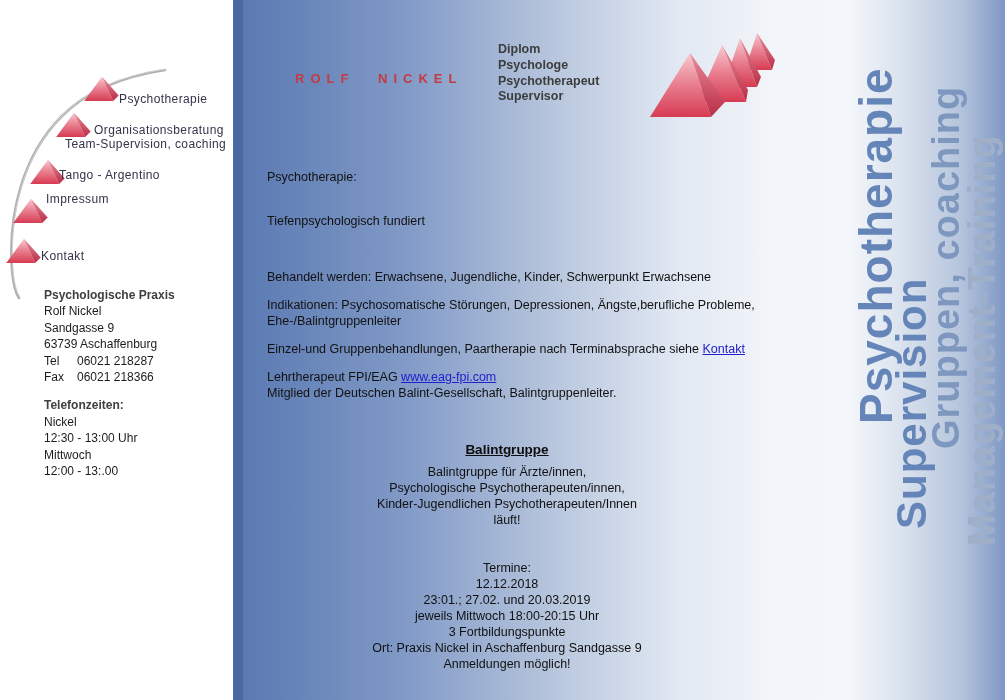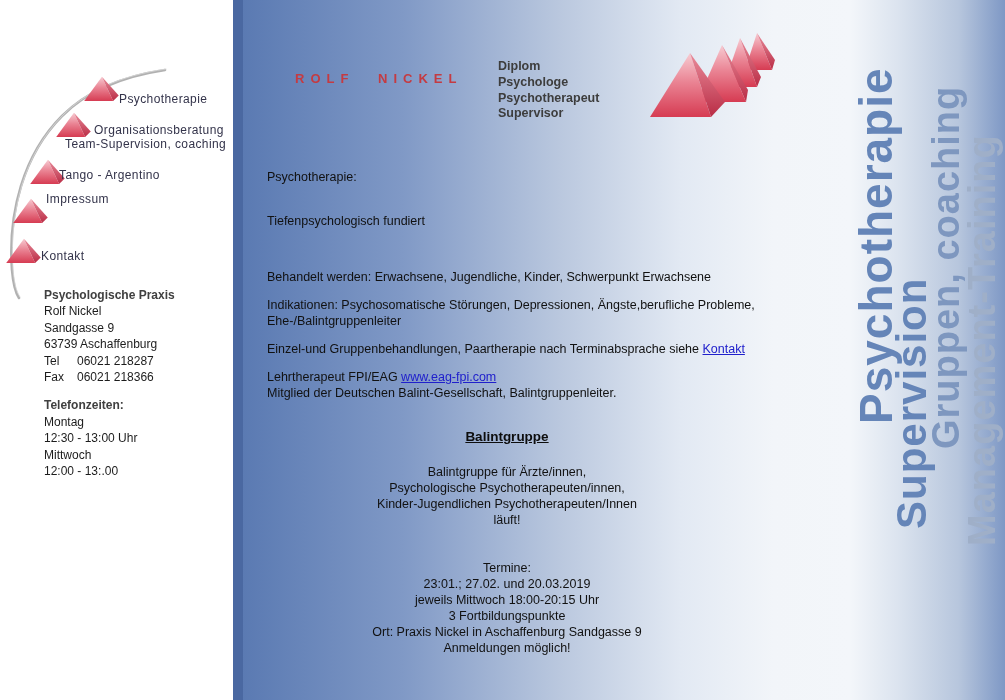--- a/index.html
+++ b/index.html
@@ -17,21 +17,21 @@
   .addr .lbl { display:inline-block; width:33px; }
   .hours-title { margin-top:12px; }
 
   
   .main-bg { position:absolute; left:233px; top:0; width:772px; height:700px;
     background:linear-gradient(90deg,#5878b1 0%,#8099c6 22%,#b9c7de 42%,#e2e9f3 58%,#f2f5f9 70%,#f3f6fa 80%,#dce4ef 86%,#b7c6dd 94%,#7e98c5 100%); }
   .stripe { position:absolute; left:233px; top:0; width:10px; height:700px; background:#4a68a1; }
 
   .brand-name { position:absolute; left:295px; top:71px; font-size:13px; font-weight:bold;
     color:#c43b42; letter-spacing:6px; word-spacing:14px; white-space:nowrap; }
-  .credentials { position:absolute; left:498px; top:59px; font-size:12.5px; font-weight:bold;
+  .credentials { position:absolute; left:498px; top:42px; font-size:12.5px; font-weight:bold;
     color:#3d3d3d; line-height:15.8px; }
   .logo-svg { position:absolute; left:643px; top:20px; }
 
   .line { position:absolute; left:267px; font-size:12.5px; color:#111; white-space:nowrap; }
   .link { color:#2020cc; text-decoration:underline; cursor:pointer; }
 
   .center-block { position:absolute; left:267px; width:480px; text-align:center; font-size:12.5px; color:#111; line-height:16px; }
   .balint-heading { font-size:13.5px; font-weight:bold; text-decoration:underline; color:#0d0d0d; }
 
   
@@ -103,21 +103,21 @@
     <div class="menu-label" style="left:41px; top:249px;">Kontakt</div>
 
     <div class="addr">
       <div class="b">Psychologische Praxis</div>
       <div>Rolf Nickel</div>
       <div>Sandgasse 9</div>
       <div>63739 Aschaffenburg</div>
       <div><span class="lbl">Tel</span><span>06021 218287</span></div>
       <div><span class="lbl">Fax</span><span>06021 218366</span></div>
       <div class="b hours-title">Telefonzeiten:</div>
-      <div>Montag</div>
+      <div>Nickel</div>
       <div>12:30 - 13:00 Uhr</div>
       <div>Mittwoch</div>
       <div>12:00 - 13:.00</div>
     </div>
   </div>
 
   <div class="brand-name">ROLF NICKEL</div>
 
   <div class="credentials">
     <div>Diplom</div>
@@ -145,32 +145,33 @@
 
   <div class="line" style="top:342px;text-align:center;">
     <span>Einzel-und Gruppenbehandlungen, Paartherapie nach Terminabsprache siehe </span><a class="link">Kontakt</a>
   </div>
 
   <div class="line" style="top:370px;">
     <span>Lehrtherapeut FPI/EAG </span><a class="link">www.eag-fpi.com</a>
   </div>
   <div class="line" style="top:386px;">Mitglied der Deutschen Balint-Gesellschaft, Balintgruppenleiter.</div>
 
-  <div class="center-block" style="top:429px;">
+  <div class="center-block" style="top:442px;">
     <div class="balint-heading">Balintgruppe</div>
   </div>
   <div class="center-block" style="top:464px;">
     <div>Balintgruppe für Ärzte/innen,</div>
     <div>Psychologische Psychotherapeuten/innen,</div>
     <div>Kinder-Jugendlichen Psychotherapeuten/Innen</div>
     <div>läuft!</div>
   </div>
 
   <div class="center-block" style="top:560px;">
     <div>Termine:</div>
+    <div>12.12.2018</div>
     <div>23:01.; 27.02. und 20.03.2019</div>
     <div>jeweils Mittwoch 18:00-20:15 Uhr</div>
     <div>3 Fortbildungspunkte</div>
     <div>Ort: Praxis Nickel in Aschaffenburg Sandgasse 9</div>
     <div>Anmeldungen möglich!</div>
   </div>
 
   <div class="vword w1">Psychotherapie</div>
   <div class="vword w2">Supervision</div>
   <div class="vword w3">Gruppen, coaching</div>

